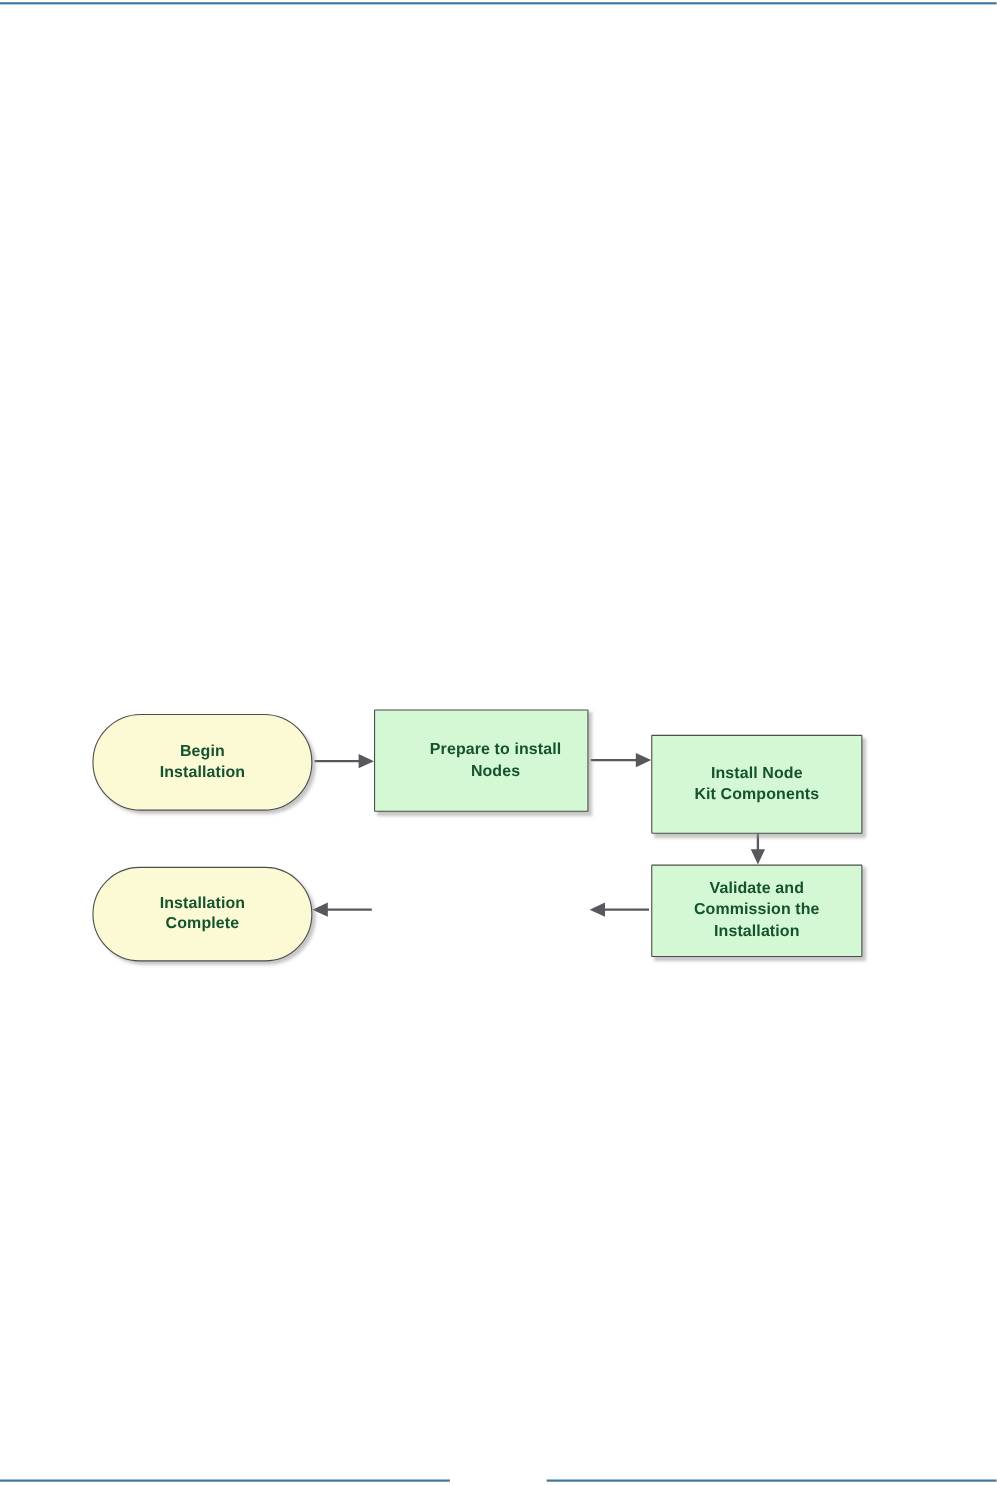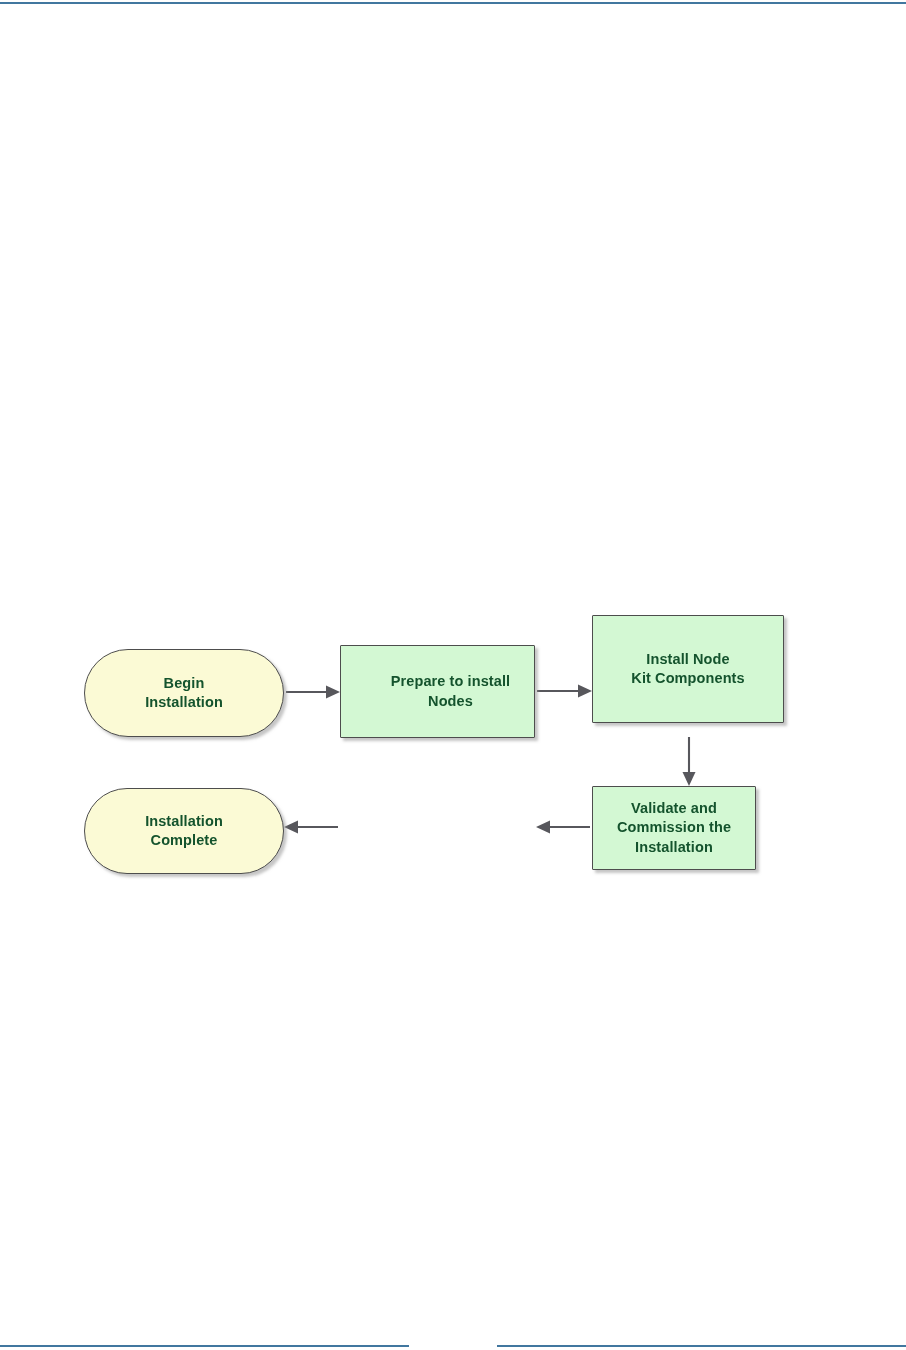--- a/index.html
+++ b/index.html
@@ -57,22 +57,22 @@
     background: #fbfad5;
     border-radius: 999px;
   }
   .node.process {
     background: #d3f8d3;
     border-radius: 1px;
   }
 
   #node-begin      { left: 84px;  top: 649px; width: 200px; height: 88px; }
   #node-prepare    { left: 340px; top: 645px; width: 195px; height: 93px; padding-left: 34px; }
-  #node-install    { left: 592px; top: 615px; width: 192px; height: 108px; }
-  #node-validate   { left: 592px; top: 786px; width: 164px; height: 84px; }
+  #node-install    { left: 592px; top: 668px; width: 192px; height: 90px; }
+  #node-validate   { left: 592px; top: 786px; width: 192px; height: 84px; }
   #node-inspect    { left: 340px; top: 786px; width: 195px; height: 81px; }
   #node-complete   { left: 84px;  top: 788px; width: 200px; height: 86px; }
 
   
   #connectors {
     position: absolute;
     left: 0;
     top: 0;
     width: 906px;
     height: 1350px;

